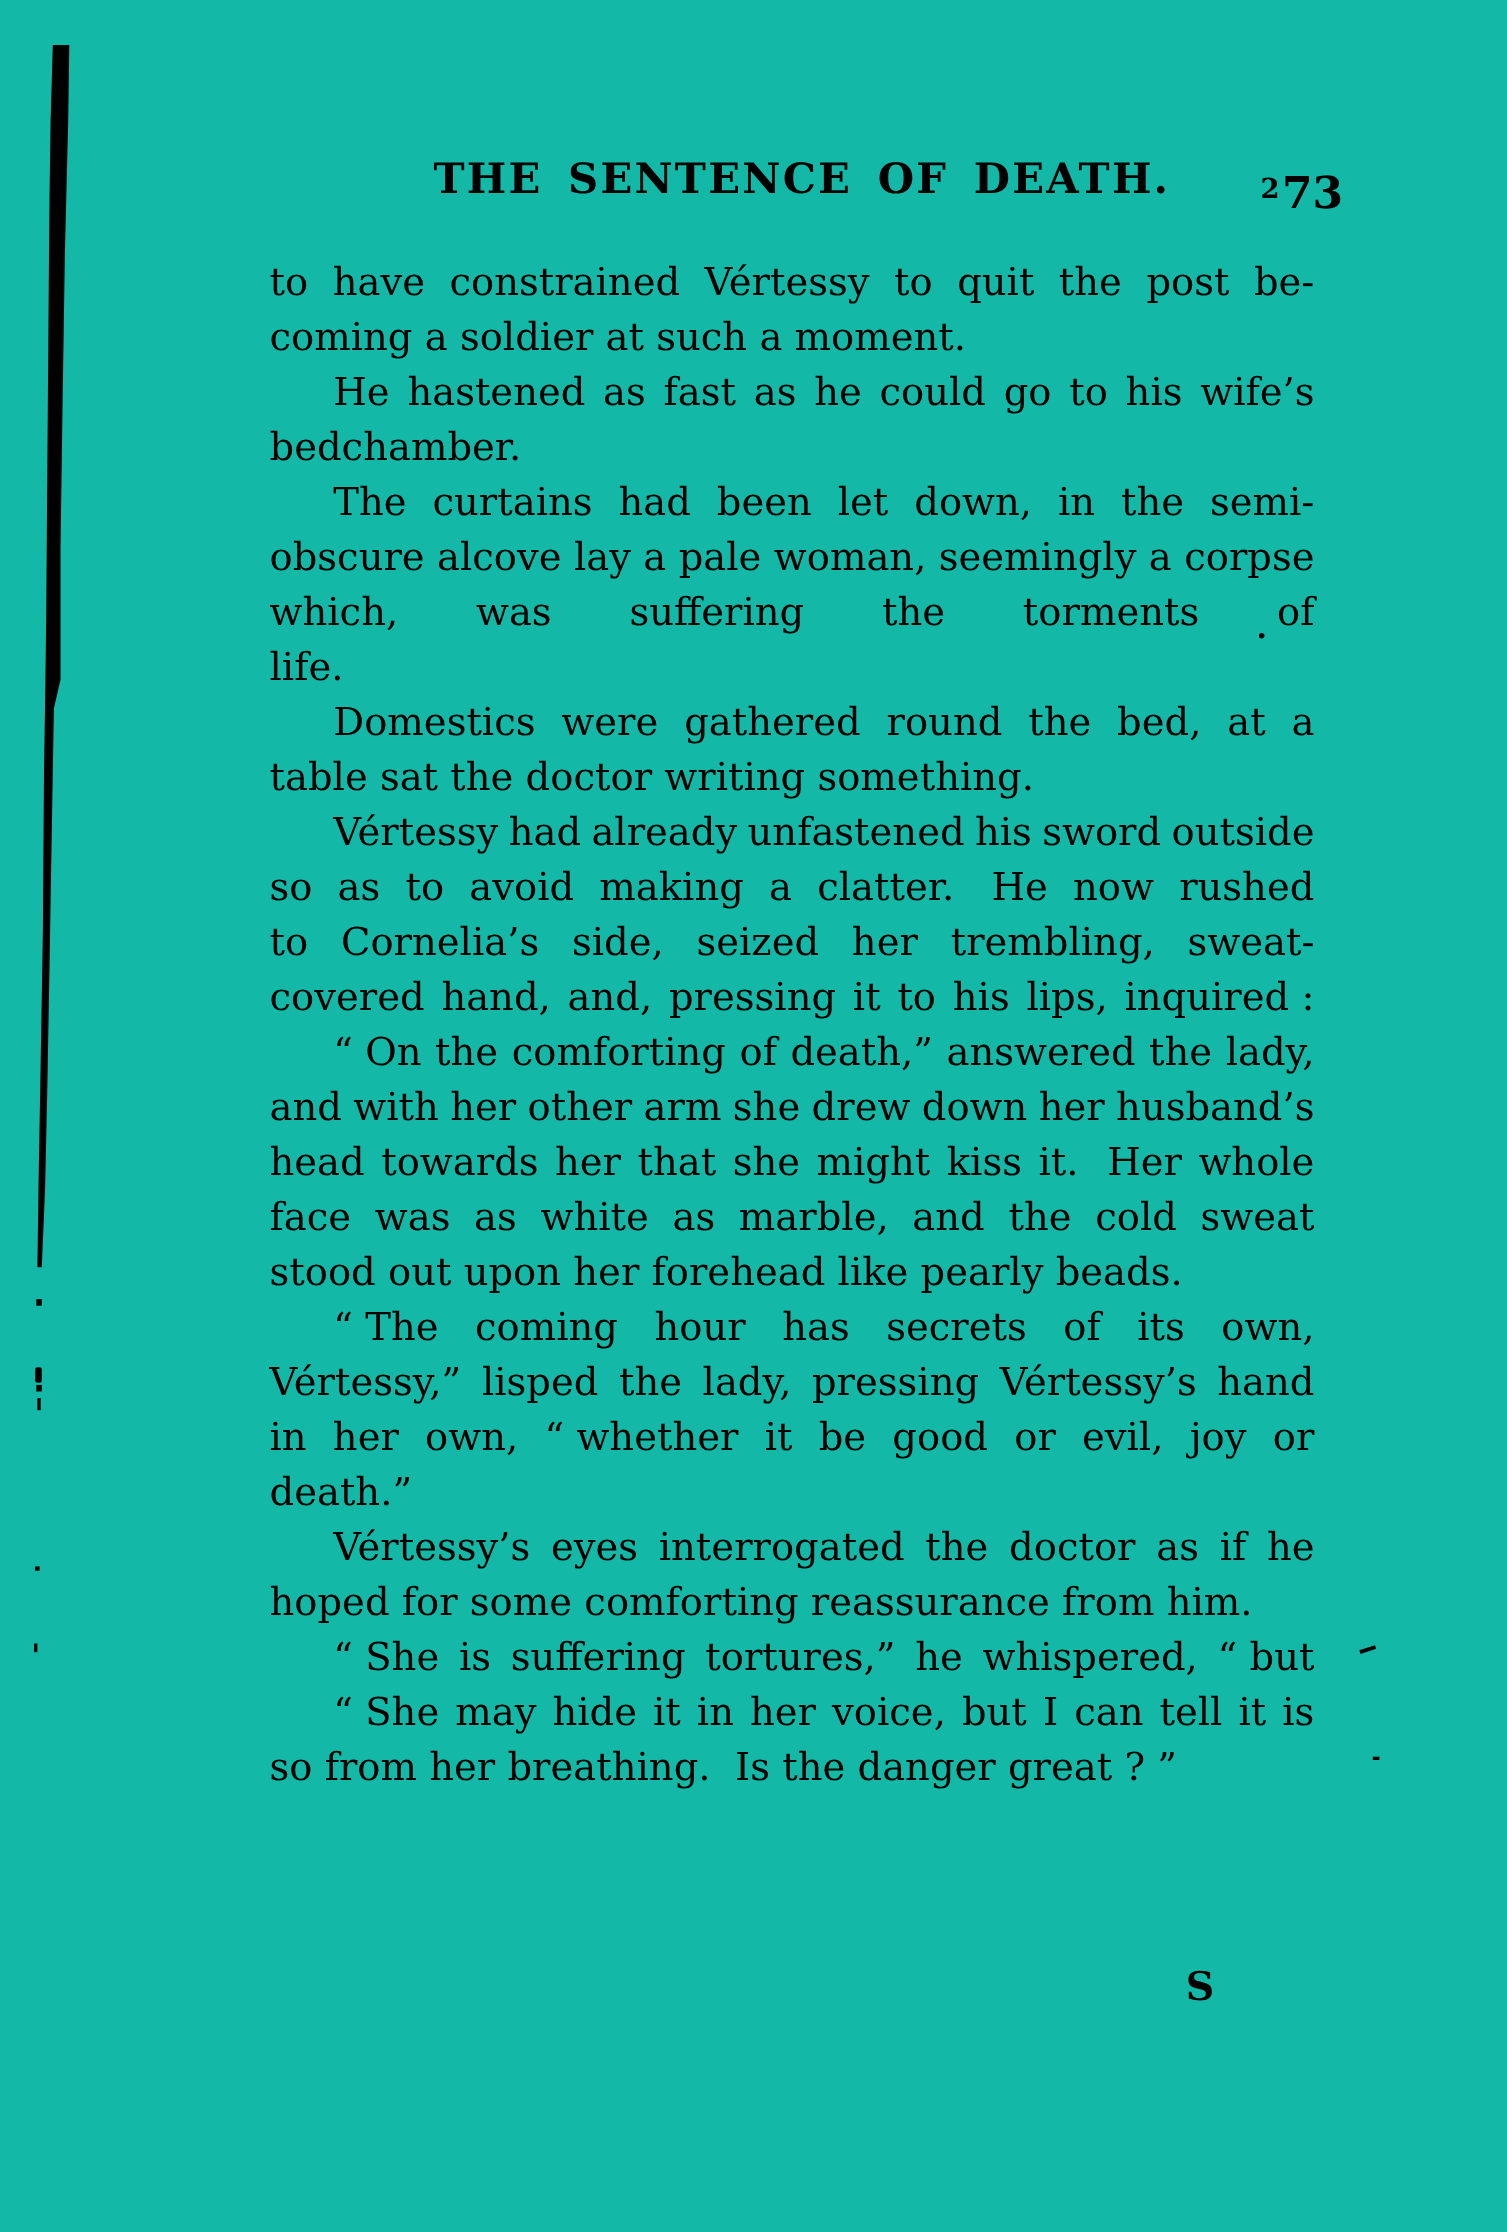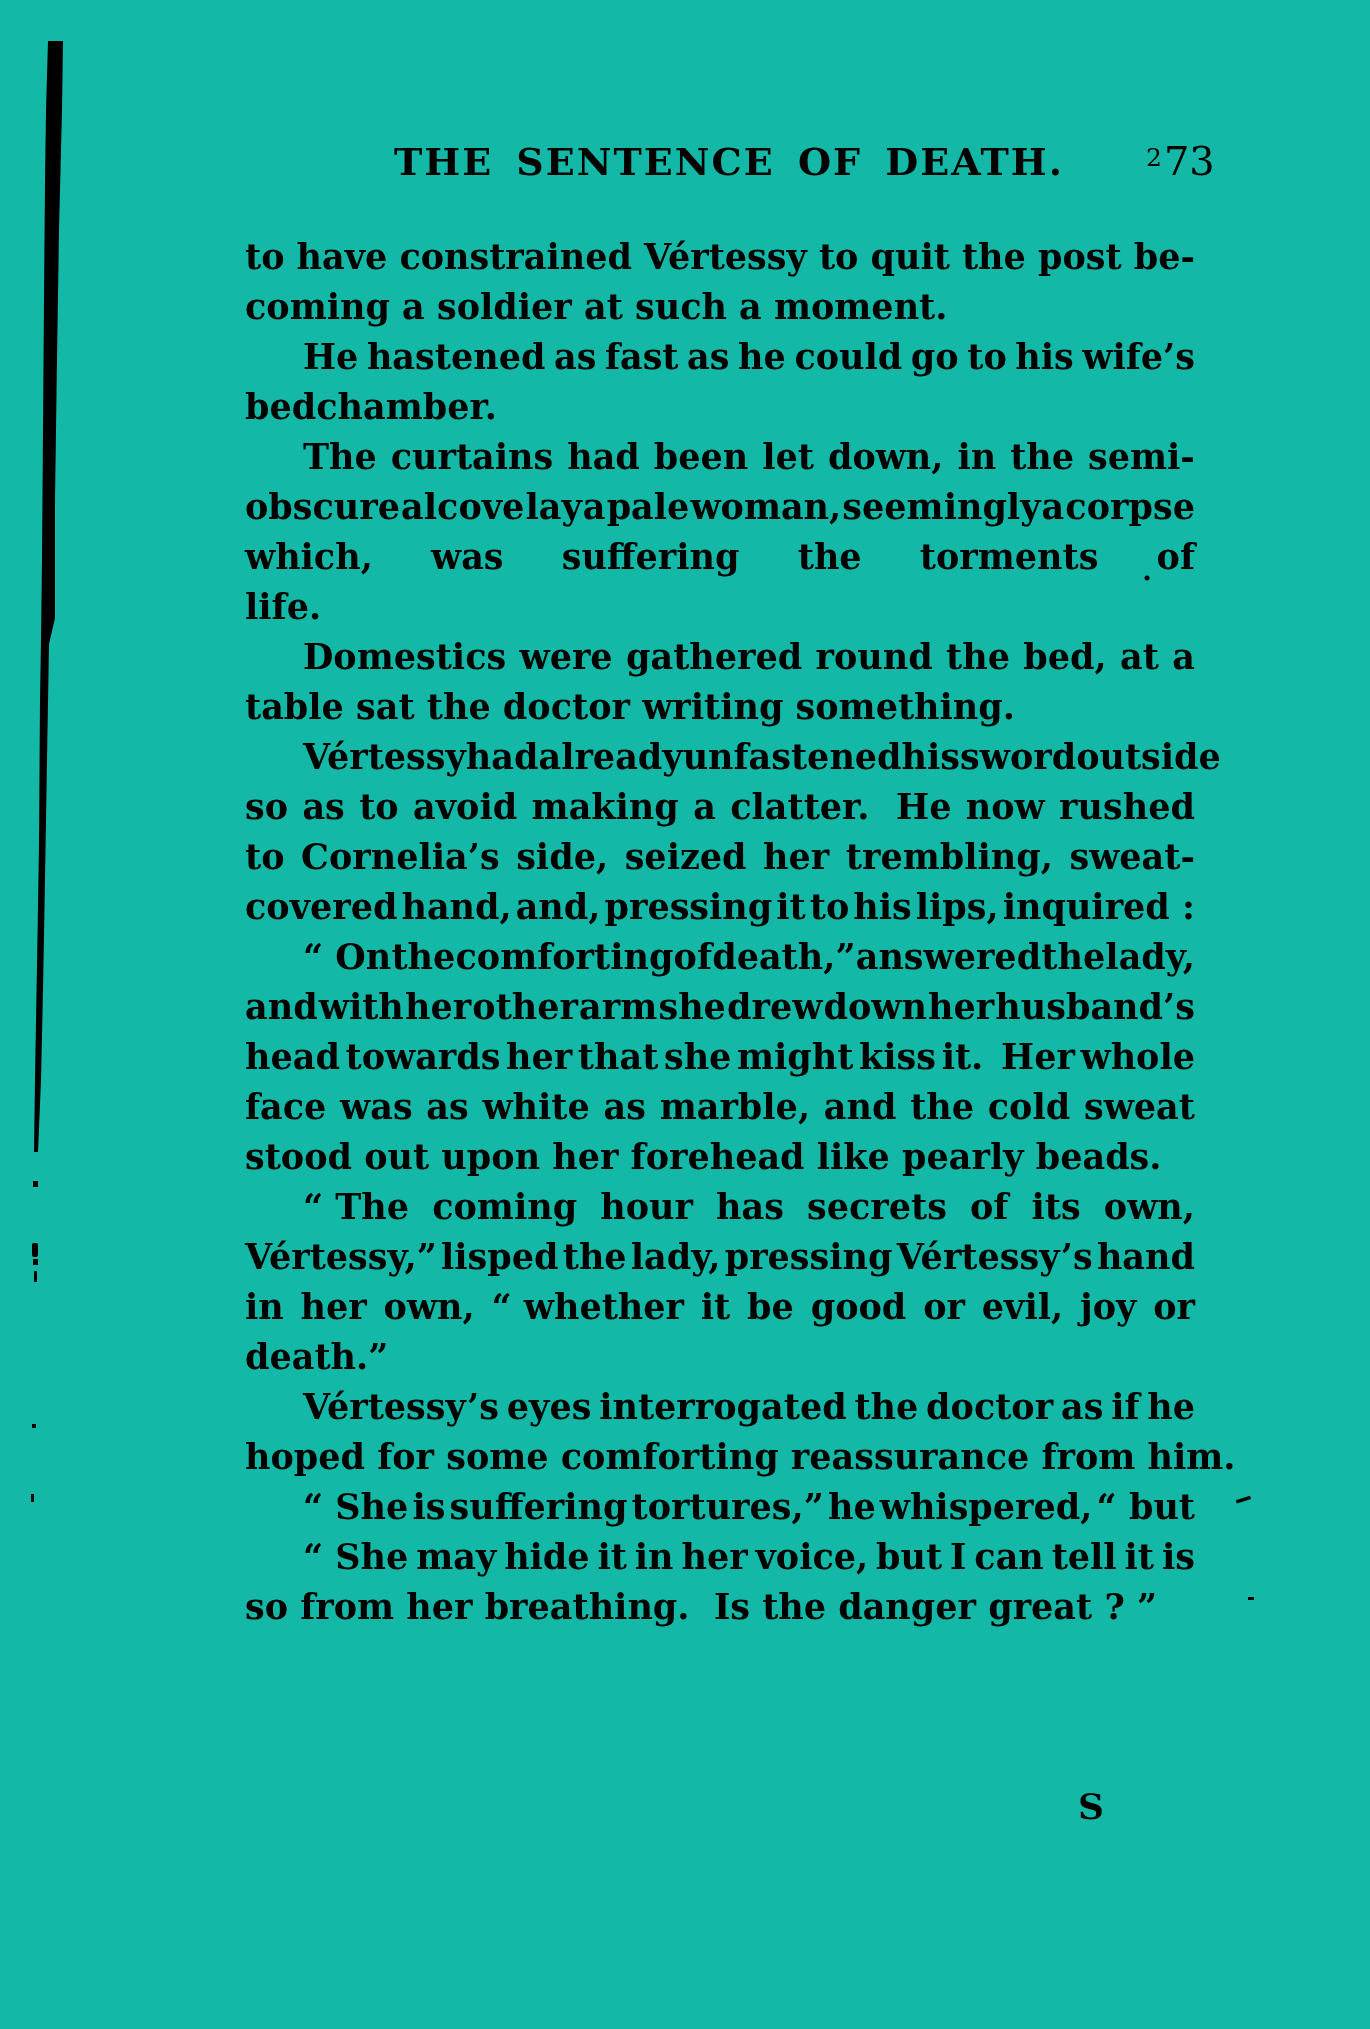--- a/index.html
+++ b/index.html
@@ -14,29 +14,29 @@
   
   #running-head{
     position:absolute;left:245px;top:136px;width:950px;height:52px;
     line-height:52px;text-align:center;
     font-size:38px;font-weight:bold;
     letter-spacing:2px;word-spacing:8px;
     transform:translateX(9px);
     white-space:pre;
   }
   #page-number{
-    position:absolute;left:1146px;top:132px;height:52px;line-height:52px;
-    font-weight:normal;white-space:nowrap;text-align:right;
+    position:absolute;left:1146px;top:146px;height:52px;line-height:52px;
+    font-weight:bold;white-space:nowrap;text-align:right;
   }
   #page-number .pn-small{font-size:25px;vertical-align:9px;letter-spacing:2px;}
   #page-number .pn-large{font-size:40px;}
   
   #text-block{
     position:absolute;left:245px;top:232px;width:950px;
-    font-size:35px;font-weight:bold;
+    font-size:35px;font-weight:normal;
   }
   .ln{
     height:50px;line-height:50px;
     white-space:pre;
     overflow:visible;
   }
   .ln.j{
     display:flex;justify-content:space-between;
     white-space:pre;
   }

